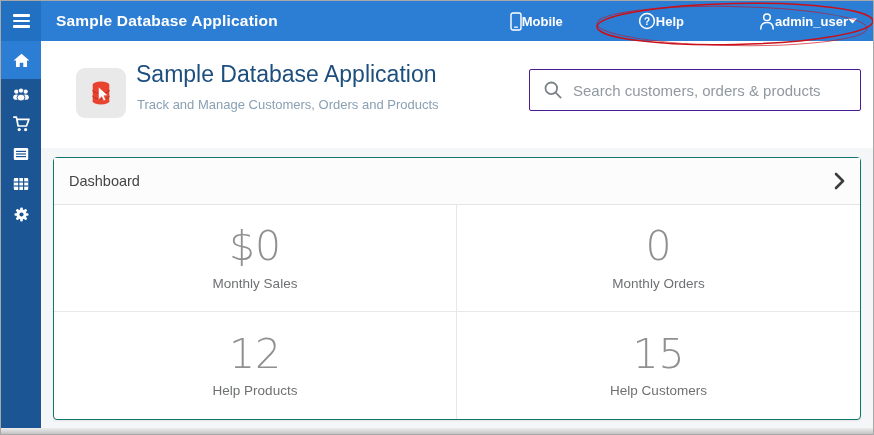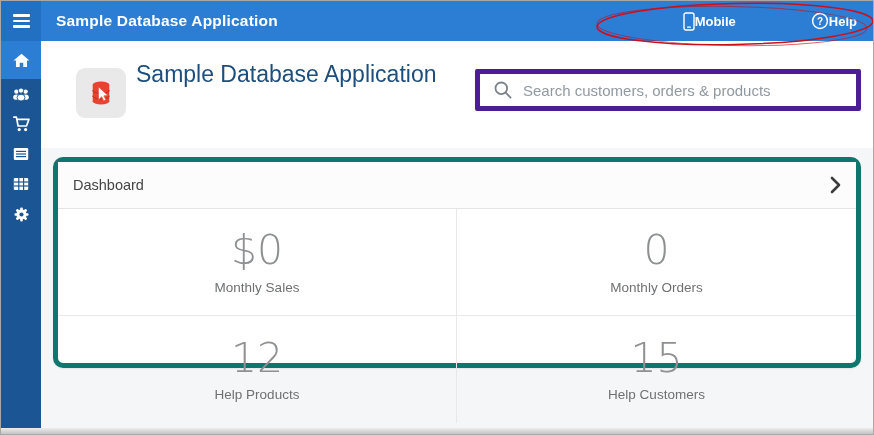--- a/index.html
+++ b/index.html
@@ -54,36 +54,36 @@
     position:absolute; left:35px; top:27px; width:50px; height:50px;
     border-radius:9px; background:#e9e9ea; display:flex; align-items:center; justify-content:center;
   }
   .hero-title {
     position:absolute; left:95px; top:20px; font-size:23px; color:#1c4e7e; font-weight:400;
   }
   .hero-subtitle {
     position:absolute; left:96px; top:56px; font-size:13px; color:#8aa0b4;
   }
   .search-box {
-    position:absolute; right:12px; top:28px; width:386px; height:42px;
-    background:#ffffff; border:5px solid #4c1d95; border-radius:2px;
+    position:absolute; right:12px; top:28px; width:332px; height:42px;
+    background:#ffffff; border:1px solid #4c1d95; border-radius:2px;
     display:flex; align-items:center;
   }
   .search-box svg { margin-left:14px; flex:0 0 auto; }
   .search-input {
     border:none; outline:none; background:transparent; flex:1;
     font-family:"Liberation Sans","DejaVu Sans",sans-serif;
     font-size:15px; color:#444; padding:0 10px 0 11px; height:100%;
   }
   .search-input::placeholder { color:#9199a0; opacity:1; }
 
   
   .card {
-    position:absolute; left:12px; right:12px; top:116px; height:211px;
-    background:#ffffff; border:5px solid #0f766e; border-radius:10px;
+    position:absolute; left:12px; right:12px; top:116px; height:263px;
+    background:#ffffff; border:1px solid #0f766e; border-radius:4px;
     box-shadow:0 1px 2px rgba(0,0,0,.07);
   }
   .card-header {
     height:47px; background:#fcfcfc; border-bottom:1px solid #e3e4e5;
     display:flex; align-items:center; padding:0 15px; cursor:pointer;
   }
   .card-title { font-size:14.5px; color:#454545; }
   .card-chevron { margin-left:auto; display:flex; align-items:center; }
   .stats-grid { display:grid; grid-template-columns:1fr 1fr; grid-template-rows:1fr 1fr; height:214px; }
   .stat-cell {
@@ -125,20 +125,30 @@
           <line x1="4.6" y1="15.2" x2="7.4" y2="15.2" stroke="#ffffff" stroke-width="1.3" stroke-linecap="round"></line>
         </svg>
         <span>Mobile</span>
       </div>
       <div class="top-nav-item">
         <svg width="18" height="18" viewBox="0 0 18 18">
           <circle cx="9" cy="9" r="7.4" fill="none" stroke="#ffffff" stroke-width="1.5"></circle>
           <text x="9" y="12.6" font-size="10" font-weight="700" fill="#ffffff" text-anchor="middle" font-family="Liberation Sans, DejaVu Sans, sans-serif">?</text>
         </svg>
         <span>Help</span>
+      </div>
+      <div class="top-nav-item">
+        <svg width="16" height="18" viewBox="0 0 16 18">
+          <circle cx="8" cy="5.2" r="3.3" fill="none" stroke="#ffffff" stroke-width="1.5"></circle>
+          <path d="M1.8 17 C1.8 12.6 4.5 10.5 8 10.5 C11.5 10.5 14.2 12.6 14.2 17" fill="none" stroke="#ffffff" stroke-width="1.5" stroke-linecap="round"></path>
+        </svg>
+        <span>admin_user</span>
+        <svg width="9" height="6" viewBox="0 0 9 6">
+          <polygon points="0,0.5 9,0.5 4.5,5.5" fill="#ffffff"></polygon>
+        </svg>
       </div>
     </div>
   </div>
 
   <div class="sidebar">
     <div class="side-item active">
       <svg width="17" height="15" viewBox="0 0 18 16">
         <path d="M9 0.8 L17.4 8 H14.9 V15 H10.9 V10.4 H7.1 V15 H3.1 V8 H0.6 Z" fill="#ffffff"></path>
       </svg>
     </div>
@@ -197,20 +207,21 @@
         <svg width="36" height="36" viewBox="0 0 50 50">
           <ellipse cx="25" cy="13.5" rx="11.5" ry="4.6" fill="#e8432f"></ellipse>
           <rect x="13.5" y="13.5" width="23" height="23" fill="#e8432f"></rect>
           <ellipse cx="25" cy="36.5" rx="11.5" ry="4.6" fill="#e8432f"></ellipse>
           <path d="M13.5 21 a11.5 4.6 0 0 0 23 0" fill="none" stroke="#c23423" stroke-width="1.6"></path>
           <path d="M13.5 28.7 a11.5 4.6 0 0 0 23 0" fill="none" stroke="#c23423" stroke-width="1.6"></path>
           <polygon points="21.5,16.5 21.5,34.5 26,30.2 28.8,36 31.7,34.5 29,28.9 34.5,28.3" fill="#ffffff" stroke="#e8432f" stroke-width="0.8"></polygon>
         </svg>
       </div>
       <div class="hero-title">Sample Database Application</div>
+      <div class="hero-subtitle">Track and Manage Customers, Orders and Products</div>
 
       <div class="search-box">
         <svg width="18" height="18" viewBox="0 0 18 18">
           <circle cx="7.3" cy="7.3" r="5.8" fill="none" stroke="#7a8288" stroke-width="1.8"></circle>
           <line x1="11.7" y1="11.7" x2="16.6" y2="16.6" stroke="#7a8288" stroke-width="1.8" stroke-linecap="round"></line>
         </svg>
         <input class="search-input" type="text" placeholder="Search customers, orders &amp; products" style="">
       </div>
     </div>
 

